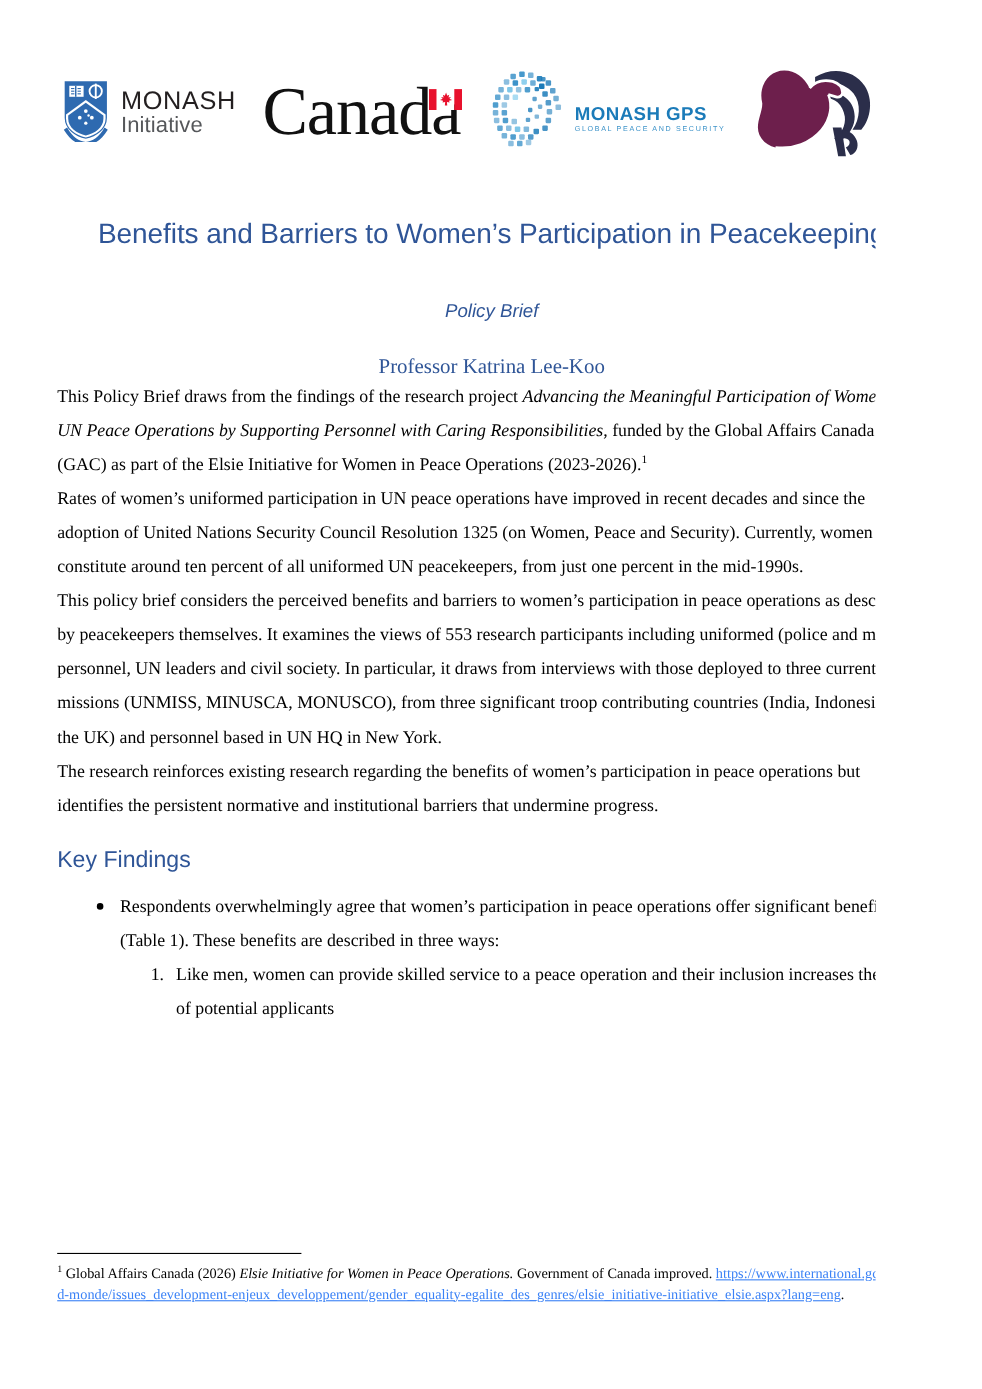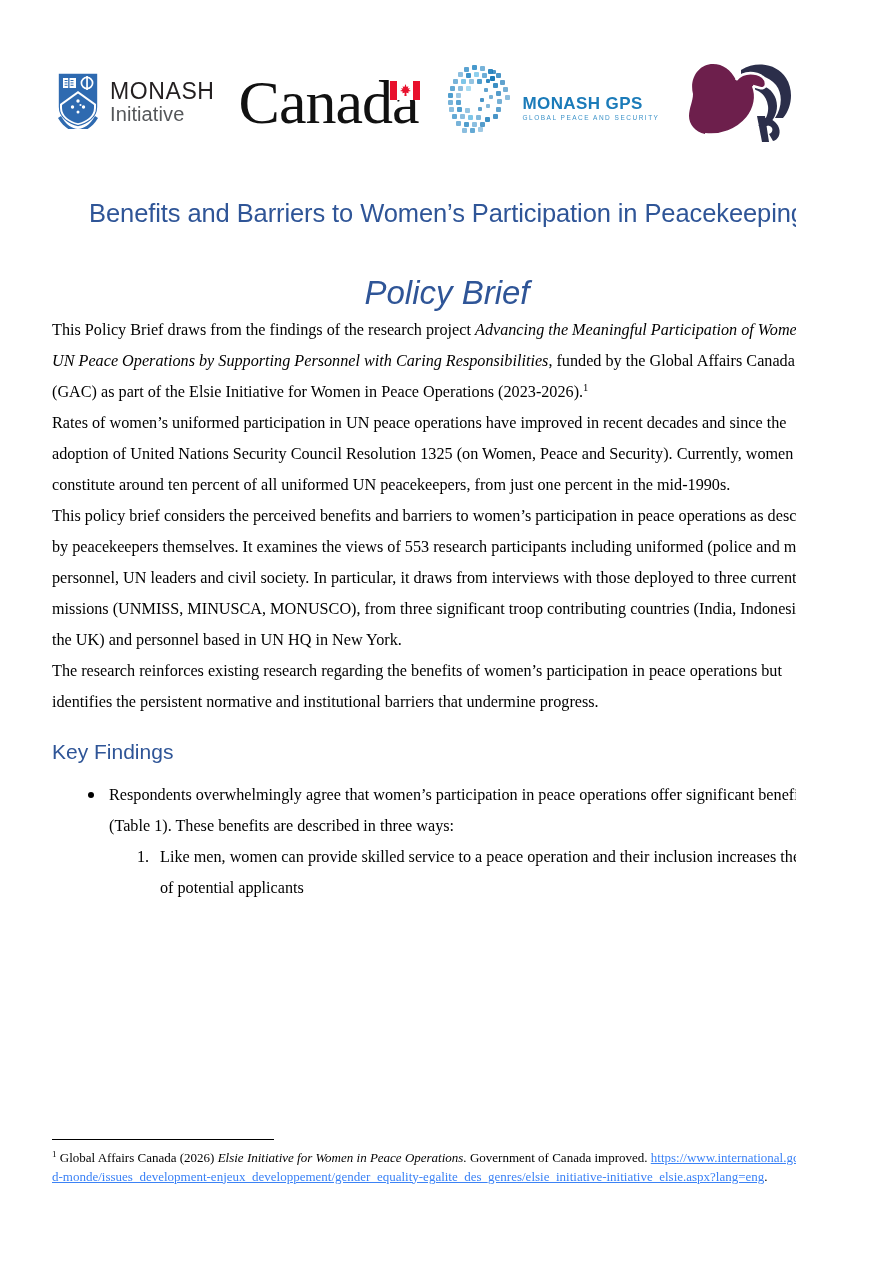--- a/index.html
+++ b/index.html
@@ -127,21 +127,21 @@
     font-size: 25.5px;
     font-weight: 400;
     color: #2f5597;
     text-align: center;
     margin: 0;
     line-height: 1.35;
     letter-spacing: -0.1px;
   }
   h2.subtitle {
     font-family: "Liberation Sans", sans-serif;
-    font-size: 33px;
+    font-size: 17px;
     font-weight: 400;
     font-style: italic;
     color: #2f5597;
     text-align: center;
     margin: 42px 0 0 0;
     line-height: 1.3;
   }
   .author {
     font-family: "Liberation Serif", serif;
     font-size: 19px;
@@ -371,20 +371,21 @@
     </div>
 
   </div>
 
   <div class="doc">
 
     <h1 class="title">Benefits and Barriers to Women’s Participation in Peacekeeping</h1>
 
     <h2 class="subtitle">Policy Brief</h2>
 
+    <div class="author">Professor Katrina Lee-Koo</div>
 
     <p class="body-par first-par">
       <span>This Policy Brief draws from the findings of the research project </span><span class="it">Advancing the Meaningful Participation of Women in UN Peace Operations by Supporting Personnel with Caring Responsibilities</span><span>, funded by the Global Affairs Canada (GAC) as part of the Elsie Initiative for Women in Peace Operations (2023-2026).</span><sup class="fn">1</sup>
     </p>
 
     <p class="body-par par-gap">Rates of women’s uniformed participation in UN peace operations have improved in recent decades and since the adoption of United Nations Security Council Resolution 1325 (on Women, Peace and Security). Currently, women constitute around ten percent of all uniformed UN peacekeepers, from just one percent in the mid-1990s.</p>
 
     <p class="body-par par-gap">This policy brief considers the perceived benefits and barriers to women’s participation in peace operations as described by peacekeepers themselves.  It examines the views of 553 research participants including uniformed (police and military) personnel, UN leaders and civil society. In particular, it draws from interviews with those deployed to three current UN missions (UNMISS, MINUSCA, MONUSCO), from three significant troop contributing countries (India, Indonesia, and the UK) and personnel based in UN HQ in New York.</p>
 
     <p class="body-par par-gap">The research reinforces existing research regarding the benefits of women’s participation in peace operations but identifies the persistent normative and institutional barriers that undermine progress.</p>

